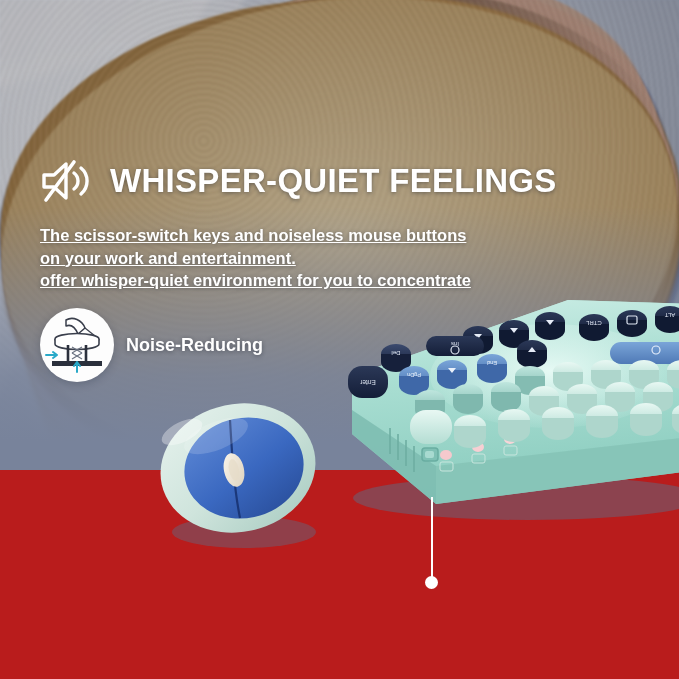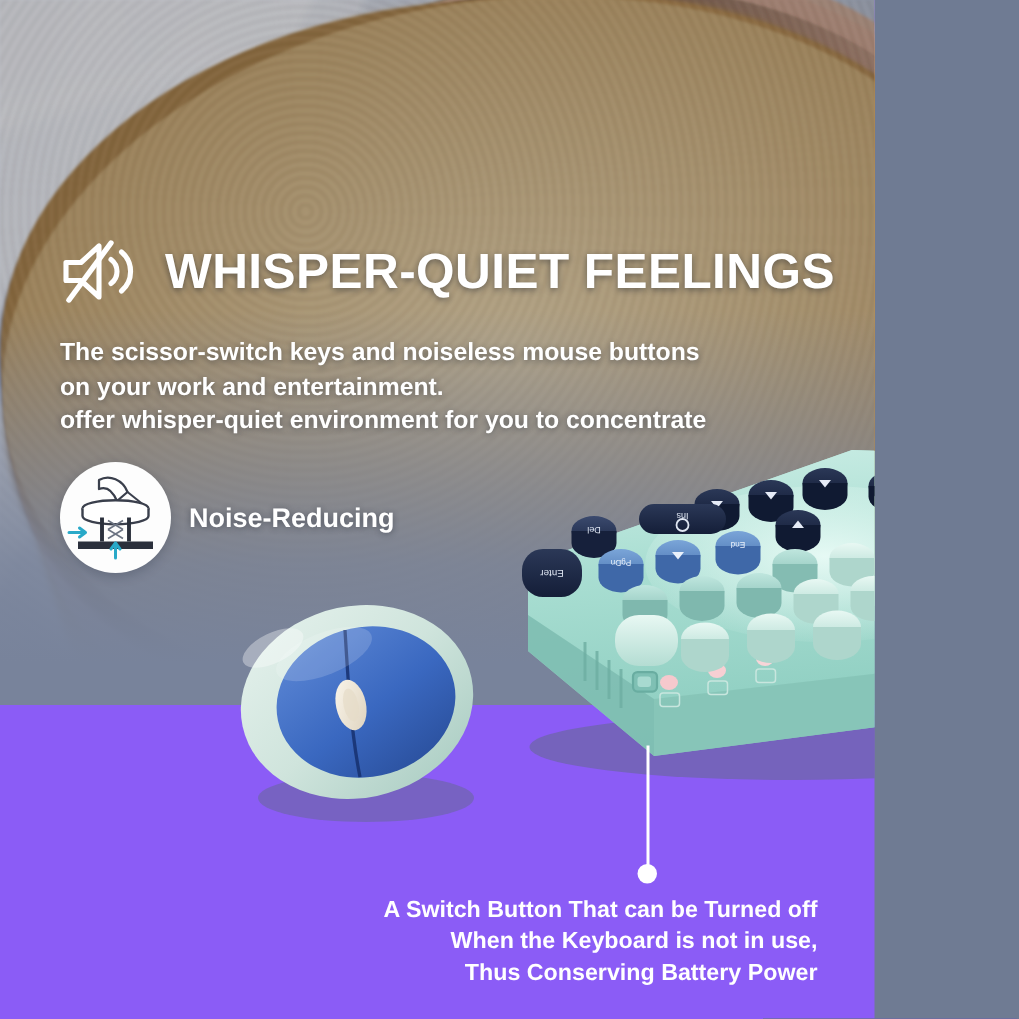--- a/index.html
+++ b/index.html
@@ -1,19 +1,19 @@
 <!DOCTYPE html>
 <html><head>
 <meta charset="utf-8">
 <style>
   html,body{margin:0;padding:0;background:#6f7b93;}
   *{box-sizing:border-box;}
   #stage{
-    position:relative;width:583px;height:679px;overflow:hidden;
-    background:#8b5cf6;
+    position:relative;width:679px;height:679px;overflow:hidden;
+    background:#b91c1c;
     font-family:"Liberation Sans","DejaVu Sans",sans-serif;
   }
 
   
   .photo{position:absolute;left:0;top:0;width:679px;height:470px;overflow:hidden;}
   .photo .layer{position:absolute;left:0;top:0;width:100%;height:100%;}
 
   
   .bed{
     background:
@@ -154,20 +154,21 @@
   .headline-row{position:absolute;left:40px;top:158px;display:flex;align-items:center;gap:14px;}
   .mute-icon{width:56px;height:46px;flex:0 0 auto;}
   .headline{
     color:#fff;font-size:33px;font-weight:bold;letter-spacing:.3px;
     white-space:nowrap;text-shadow:0 1px 4px rgba(20,26,40,.45);
   }
   .body-copy{
     position:absolute;left:40px;top:224px;width:520px;
     color:#fff;font-size:16.5px;font-weight:bold;line-height:22.5px;
     text-shadow:0 1px 4px rgba(20,26,40,.45);
+    text-decoration:underline;
   }
   .body-copy div{white-space:nowrap;}
 
   
   .badge-row{position:absolute;left:40px;top:308px;display:flex;align-items:center;gap:12px;}
   .badge-circle{
     width:74px;height:74px;border-radius:50%;background:#fdfdfd;flex:0 0 auto;
     box-shadow:0 2px 8px rgba(25,32,50,.25);position:relative;overflow:hidden;
   }
   .badge-label{
@@ -476,19 +477,14 @@
 
     <ellipse cx="82" cy="78" rx="10" ry="17" fill="url(#mWheel)" transform="rotate(-12 82 78)"></ellipse>
     <ellipse cx="82" cy="78" rx="5" ry="11" fill="#e6dcc8" opacity=".7" transform="rotate(-12 82 78)"></ellipse>
 
     <ellipse cx="64" cy="44" rx="34" ry="14" fill="#ffffff" opacity=".16" transform="rotate(-22 64 44)"></ellipse>
     <ellipse cx="30" cy="40" rx="22" ry="10" fill="#ffffff" opacity=".35" transform="rotate(-26 30 40)"></ellipse>
   </svg>
 
   <div class="leader"></div>
   <div class="leader-dot"></div>
-  <div class="callout">
-    <div>A Switch Button That can be Turned off</div>
-    <div>When the Keyboard is not in use,</div>
-    <div>Thus Conserving Battery Power</div>
-  </div>
 
 </div>
 
 </body></html>

